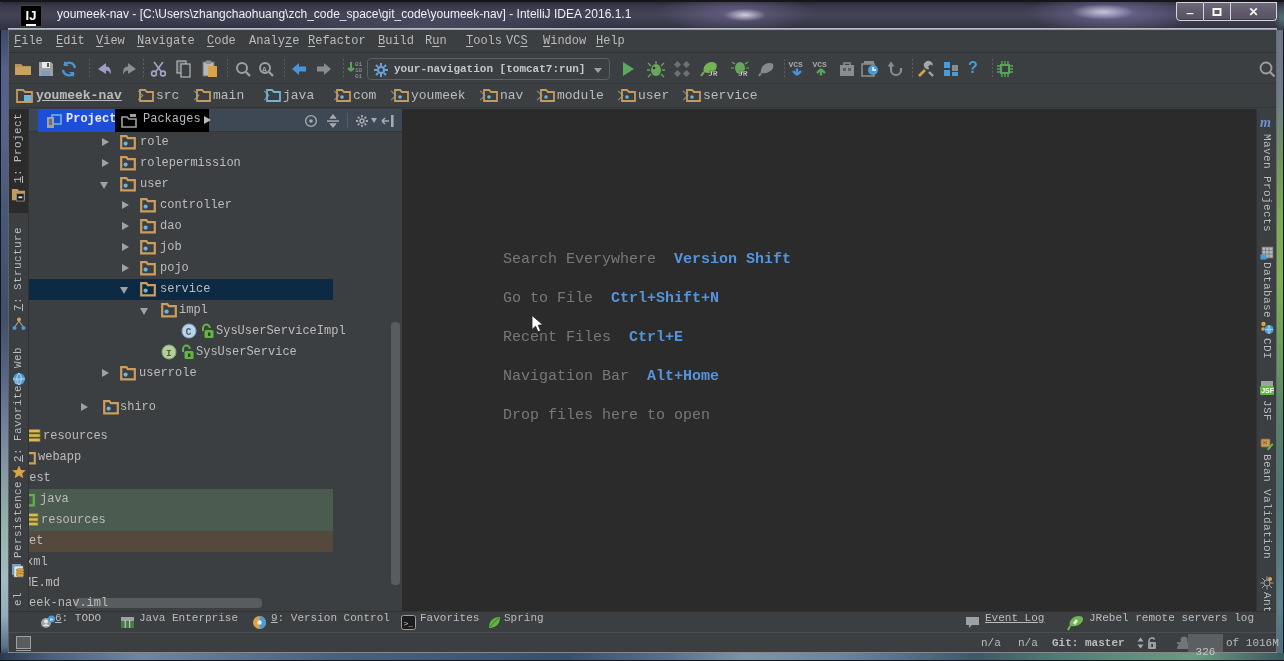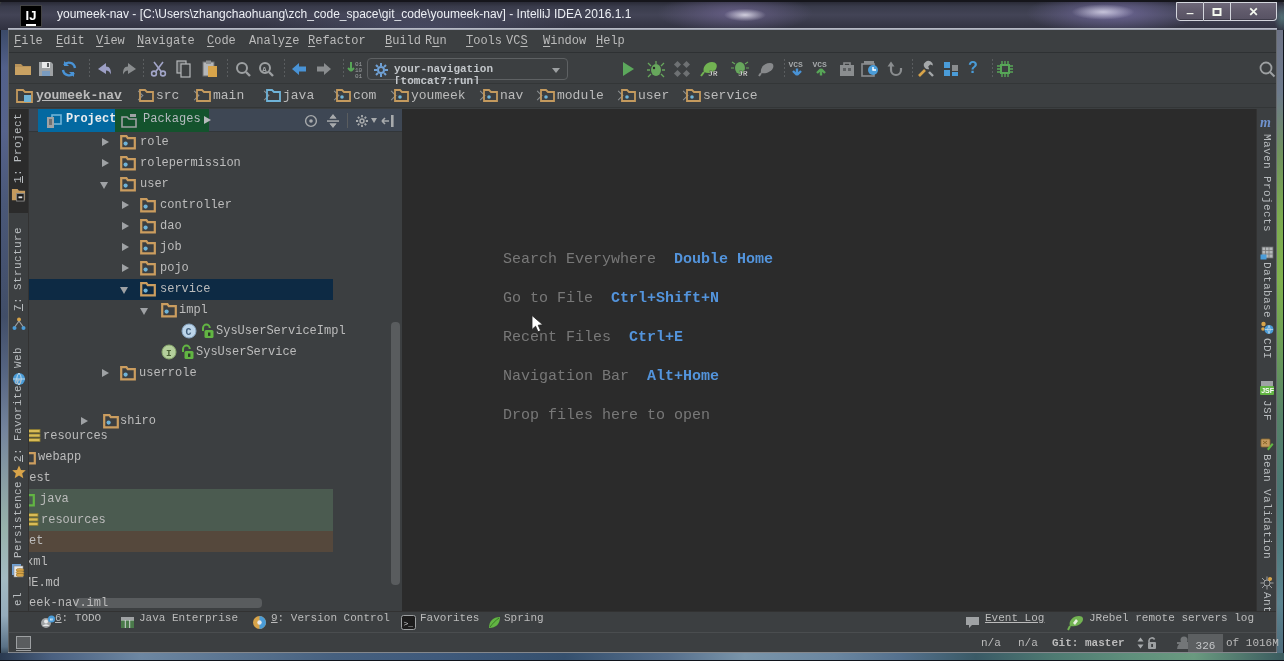--- a/index.html
+++ b/index.html
@@ -43,43 +43,43 @@
 
 
 #menubar { left:9px; top:30px; width:1267px; height:23px; background:#3c3f41; border-bottom:1px solid #2e3133; }
 .mi { position:absolute; top:4px; color:#bbbbbb; }
 .mi u { text-decoration:underline; text-underline-offset:2px; }
 
 
 #toolbar { left:9px; top:54px; width:1267px; height:30px; background:#3c3f41; border-bottom:1px solid #333637; }
 .tsep { position:absolute; top:5px; width:1px; height:20px; background-image:linear-gradient(#5a5d5f 60%, transparent 40%); background-size:1px 4px; }
 .ticon { position:absolute; top:6px; width:18px; height:18px; }
-#runcombo { position:absolute; left:358px; top:4px; width:201px; height:22px; border:1px solid #5e6163; border-radius:4px; background:#3c3f41; }
+#runcombo { position:absolute; left:358px; top:4px; width:243px; height:22px; border:1px solid #5e6163; border-radius:4px; background:#3c3f41; }
 #runcombo .txt { position:absolute; left:26px; top:4px; color:#c3c7cb; font-weight:bold; font-size:11px; }
 #runcombo .arr { position:absolute; right:7px; top:9px; width:0; height:0; border:4px solid transparent; border-top:5px solid #9da0a2; }
 
 
 #navbar { left:9px; top:84px; width:1267px; height:24px; background:#3c3f41; border-bottom:1px solid #333637; }
 .crumb { position:absolute; top:4px; height:16px; color:#bbbbbb; font-size:13px; }
 .chev { position:absolute; top:8px; width:7px; height:7px; border-right:1.2px solid #8d9093; border-top:1.2px solid #8d9093; transform:rotate(45deg); }
 
 
 #main { left:9px; top:109px; width:1267px; height:502px; background:#2b2b2b; }
 #lstripe { left:9px; top:109px; width:20px; height:502px; background:#3c3f41; border-right:1px solid #323232; }
 #rstripe { left:1256px; top:109px; width:20px; height:502px; background:#3c3f41; border-left:1px solid #323232; }
 .vlab { position:absolute; color:#b8bcbf; font-size:11px; letter-spacing:0.4px; white-space:nowrap; }
 .vlab.up { transform:rotate(-90deg); transform-origin:left top; }
 .vlab.down { transform:rotate(90deg); transform-origin:left top; }
 .vlab u { text-decoration:underline; }
 
 
 #ppanel { left:29px; top:109px; width:373px; height:502px; background:#3c3f41; overflow:hidden; }
 #phead { position:absolute; left:0; top:0; width:373px; height:23px; background:#3e4754; border-bottom:1px solid #323639; }
-#ptab { position:absolute; left:9px; top:0; height:23px; padding:3px 8px 0 28px; background:#0369a1; color:#e9ecef; font-weight:bold; }
-#pktab { position:absolute; left:86px; top:0; height:23px; padding:3px 8px 0 28px; background:#14532d; color:#b7bbc0; }
+#ptab { position:absolute; left:9px; top:0; height:23px; padding:3px 8px 0 28px; background:#1d4ed8; color:#e9ecef; font-weight:bold; }
+#pktab { position:absolute; left:86px; top:0; height:23px; padding:3px 8px 0 28px; background:#000000; color:#b7bbc0; }
 .tree-row { position:absolute; left:0; width:304px; height:21px; z-index:1; }
 .tr-sel { background:#0d2a44; }
 .tr-green { background:#4b5b50; }
 .tr-brown { background:#55483c; }
 .tlabel { position:absolute; top:3px; color:#bcbcbc; }
 .arrow-c { position:absolute; top:6px; width:0; height:0; border-left:7px solid #9fa2a5; border-top:4.5px solid transparent; border-bottom:4.5px solid transparent; }
 .arrow-e { position:absolute; top:8px; width:0; height:0; border-top:7px solid #9fa2a5; border-left:4.5px solid transparent; border-right:4.5px solid transparent; }
 #vscroll { position:absolute; left:362px; top:213px; width:9px; height:263px; background:#595c5e; border-radius:4px; z-index:2; }
 #hscroll { position:absolute; left:46px; top:489px; width:187px; height:10px; background:#595c5e; border-radius:4px; z-index:0; }
 
@@ -87,21 +87,21 @@
 #editor { left:402px; top:109px; width:854px; height:502px; background:#2b2b2b; }
 .eline { position:absolute; left:101px; white-space:pre; font-size:15px; color:#787878; line-height:39px; height:39px; }
 .eline b { color:#5394dc; font-weight:bold; }
 
 
 #botbar { left:9px; top:611px; width:1267px; height:21px; background:#3c3f41; border-top:1px solid #323232; }
 .bitem { position:absolute; top:0; color:#bbbbbb; white-space:nowrap; font-size:11px; }
 .bitem u { text-decoration:underline; }
 #statusbar { left:9px; top:632px; width:1267px; height:20px; background:#3c3f41; border-top:1px solid #4a4d4f; }
 .sitem { position:absolute; top:4px; color:#bbbbbb; white-space:nowrap; font-size:11px; }
-#mempill { position:absolute; left:1179px; top:1px; width:35px; height:18px; background:#5c5f61; color:#c4c6c8; text-align:center; padding-top:6px; font-size:11px; }
+#mempill { position:absolute; left:1179px; top:1px; width:35px; height:18px; background:#5c5f61; color:#c4c6c8; text-align:center; padding-top:12px; font-size:11px; }
 svg { display:block; }
 .pkic,.cic,.iic,.lock,.resic,.folic,.folgic { position:absolute; top:2px; width:16px; height:16px; }
 </style>
 </head>
 <body>
 
 <svg width="0" height="0" style="position:absolute;">
   <defs>
     <symbol id="pk" viewBox="0 0 16 16">
         <path d="M1.2 2.2 h5.2 l1.4 2 h7 v10.2 H1.2 z" fill="none" stroke="#cb9d5f" stroke-width="2.2"></path>
@@ -160,21 +160,21 @@
 <div id="frame-innerB" class="abs"></div>
 
 <div id="menubar" class="abs">
   <span class="mi" style="left:5px;"><u>F</u>ile</span>
   <span class="mi" style="left:47px;"><u>E</u>dit</span>
   <span class="mi" style="left:87px;"><u>V</u>iew</span>
   <span class="mi" style="left:128px;"><u>N</u>avigate</span>
   <span class="mi" style="left:198px;"><u>C</u>ode</span>
   <span class="mi" style="left:240px;">Analy<u>z</u>e</span>
   <span class="mi" style="left:299px;"><u>R</u>efactor</span>
-  <span class="mi" style="left:369px;margin-left:7px;"><u>B</u>uild</span>
+  <span class="mi" style="left:369px;"><u>B</u>uild</span>
   <span class="mi" style="left:416px;">R<u>u</u>n</span>
   <span class="mi" style="left:457px;"><u>T</u>ools</span>
   <span class="mi" style="left:497px;">VC<u>S</u></span>
   <span class="mi" style="left:534px;"><u>W</u>indow</span>
   <span class="mi" style="left:587px;"><u>H</u>elp</span>
 </div>
 
 <div id="toolbar" class="abs">
   <svg class="ticon" style="left:5px;" viewBox="0 0 18 18">
       <path d="M1 4 h6 l2 2 h8 v9 h-16 z" fill="#b8935a"></path>
@@ -392,21 +392,21 @@
   <span class="chev" style="left:671px;"></span>
   <svg style="position:absolute;left:677px;top:4px;" width="15" height="15" viewBox="0 0 15 15">
       <path d="M1 2 h5 l2 2 h6 v9 h-13 z" fill="none" stroke="#c49a5e" stroke-width="1.8"></path>
       <circle cx="6" cy="9" r="1.8" fill="#6fb3d8"></circle>
     </svg>
   <span class="crumb" style="left:694px;">service</span>
 </div>
 
 <div id="main" class="abs"></div>
 <div id="editor" class="abs">
-  <div class="eline" style="top:131px;">Search Everywhere  <b>Double Home</b></div>
+  <div class="eline" style="top:131px;">Search Everywhere  <b>Version Shift</b></div>
   <div class="eline" style="top:170px;">Go to File  <b>Ctrl+Shift+N</b></div>
   <div class="eline" style="top:209px;">Recent Files  <b>Ctrl+E</b></div>
   <div class="eline" style="top:248px;">Navigation Bar  <b>Alt+Home</b></div>
   <div class="eline" style="top:287px;">Drop files here to open</div>
   <svg style="position:absolute;left:129px;top:206px;" width="14" height="20" viewBox="0 0 14 20">
       <path d="M1 0.5 L1 14.5 L4.6 11.2 L7 16.8 L9.6 15.6 L7.2 10.2 L11.8 9.8 z" fill="#ffffff" stroke="#222" stroke-width="0.8"></path>
     </svg>
 </div>
 <div id="lstripe" class="abs">
   <div style="position:absolute;left:0;top:0;width:19px;height:104px;background:#2b2b2b;"></div>
@@ -564,21 +564,21 @@
       </svg>
       <span class="tlabel" style="left:167px;">SysUserService</span>
     </div>
   <div class="tree-row" style="top:254px;">
       <i class="arrow-c" style="left:73px;"></i>
       <svg class="pkic" style="left:91px;">
         <use href="#pk"></use>
       </svg>
       <span class="tlabel" style="left:110px;">userrole</span>
     </div>
-  <div class="tree-row" style="top:302px;">
+  <div class="tree-row" style="top:288px;">
       <i class="arrow-c" style="left:52px;"></i>
       <svg class="pkic" style="left:74px;">
         <use href="#pk"></use>
       </svg>
       <span class="tlabel" style="left:91px;">shiro</span>
     </div>
   <div class="tree-row" style="top:317px;">
       <svg class="resic" style="left:-3px;">
         <use href="#res"></use>
       </svg>

